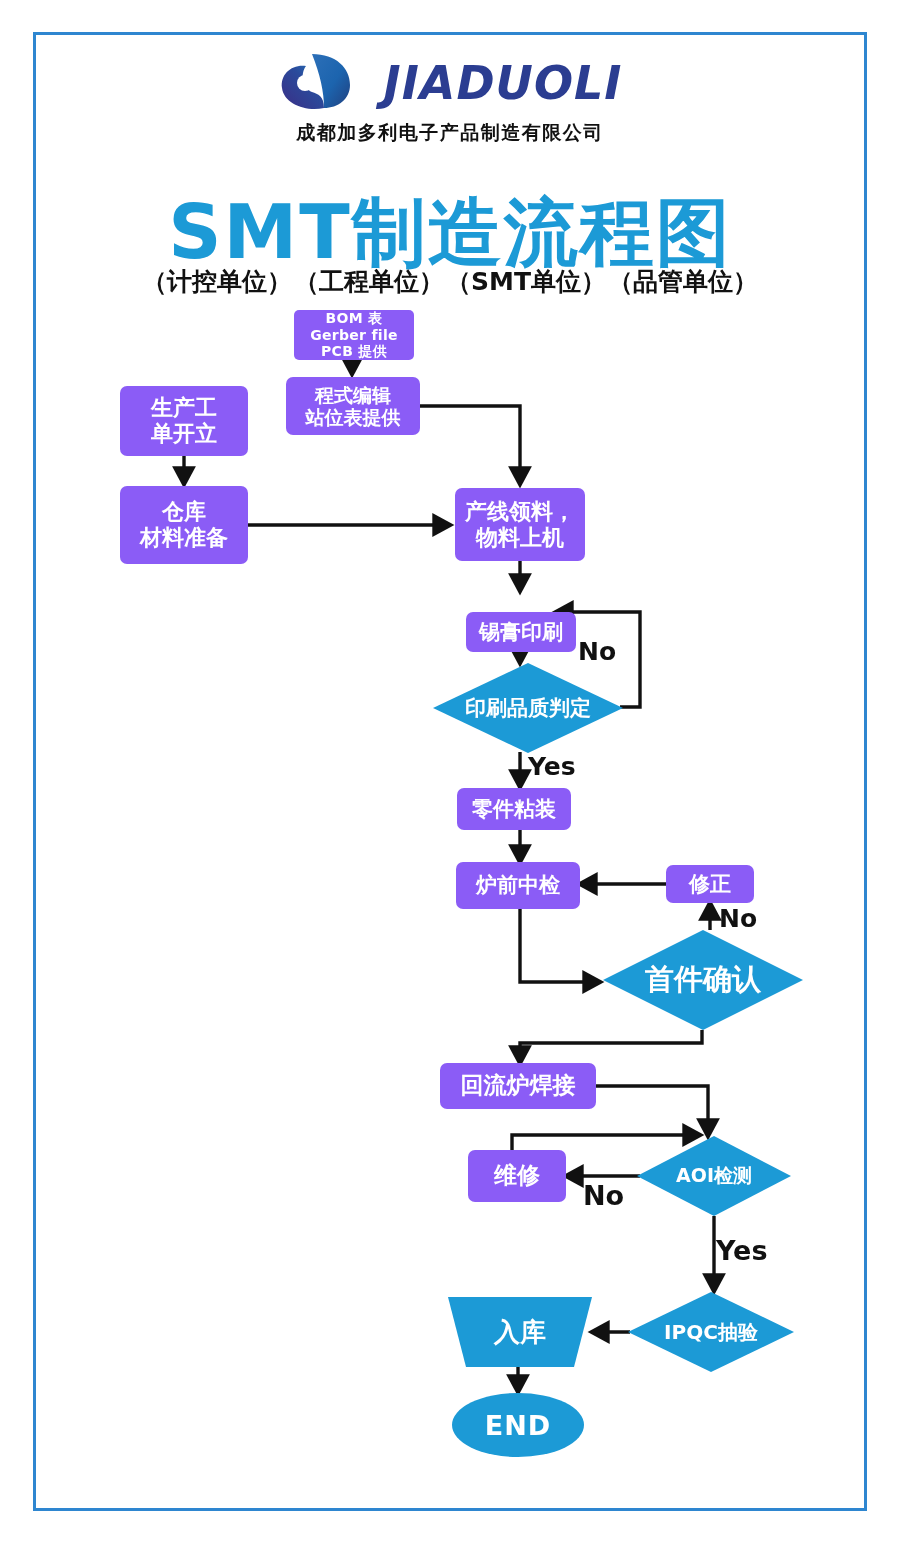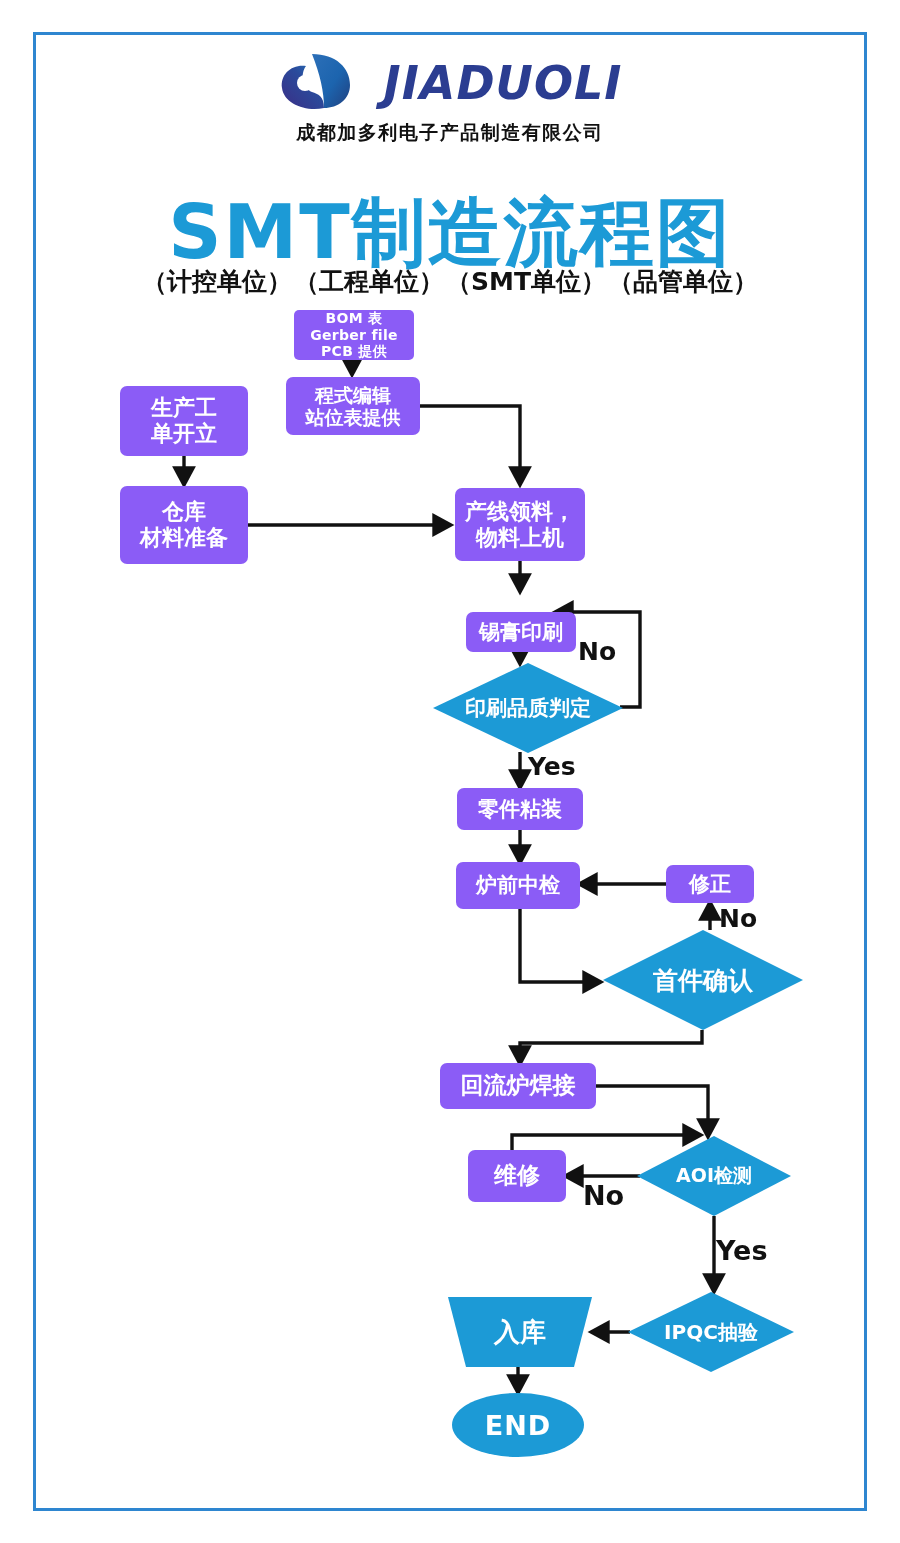--- a/index.html
+++ b/index.html
@@ -206,39 +206,39 @@
 
     <div class="node rect" style="left:455px;top:488px;width:130px;height:73px;font-size:22px;">
       <div>
         <div>产线领料，</div>
         <div>物料上机</div>
       </div>
     </div>
 
     <div class="node rect" style="left:466px;top:592px;width:110px;height:40px;font-size:21px;margin-top:20px;">锡膏印刷</div>
 
-    <div class="node rect" style="left:457px;top:788px;width:126px;height:42px;font-size:21px;">零件粘装</div>
+    <div class="node rect" style="left:457px;top:788px;width:114px;height:42px;font-size:21px;">零件粘装</div>
 
     <div class="node rect" style="left:456px;top:862px;width:124px;height:47px;font-size:21px;">炉前中检</div>
 
     <div class="node rect" style="left:666px;top:865px;width:88px;height:38px;font-size:21px;">修正</div>
 
     <div class="node rect" style="left:440px;top:1063px;width:156px;height:46px;font-size:23px;">回流炉焊接</div>
 
     <div class="node rect" style="left:468px;top:1150px;width:98px;height:52px;font-size:23px;">维修</div>
 
     <svg class="shape-svg" style="left:433px;top:663px;width:190px;height:90px;" viewBox="0 0 190 90">
       <polygon points="95,0 190,45 95,90 0,45" fill="#1C9AD6"></polygon>
     </svg>
     <div class="diamond-label" style="left:433px;top:663px;width:190px;height:90px;font-size:21px;">印刷品质判定</div>
 
     <svg class="shape-svg" style="left:603px;top:930px;width:200px;height:100px;" viewBox="0 0 200 100">
       <polygon points="100,0 200,50 100,100 0,50" fill="#1C9AD6"></polygon>
     </svg>
-    <div class="diamond-label" style="left:603px;top:930px;width:200px;height:100px;font-size:25px;">首件确认</div>
+    <div class="diamond-label" style="left:603px;top:930px;width:200px;height:100px;font-size:29px;">首件确认</div>
 
     <svg class="shape-svg" style="left:637px;top:1136px;width:154px;height:80px;" viewBox="0 0 154 80">
       <polygon points="77,0 154,40 77,80 0,40" fill="#1C9AD6"></polygon>
     </svg>
     <div class="diamond-label" style="left:637px;top:1136px;width:154px;height:80px;font-size:19px;">AOI检测</div>
 
     <svg class="shape-svg" style="left:628px;top:1292px;width:166px;height:80px;" viewBox="0 0 166 80">
       <polygon points="83,0 166,40 83,80 0,40" fill="#1C9AD6"></polygon>
     </svg>
     <div class="diamond-label" style="left:628px;top:1292px;width:166px;height:80px;font-size:20px;">IPQC抽验</div>

